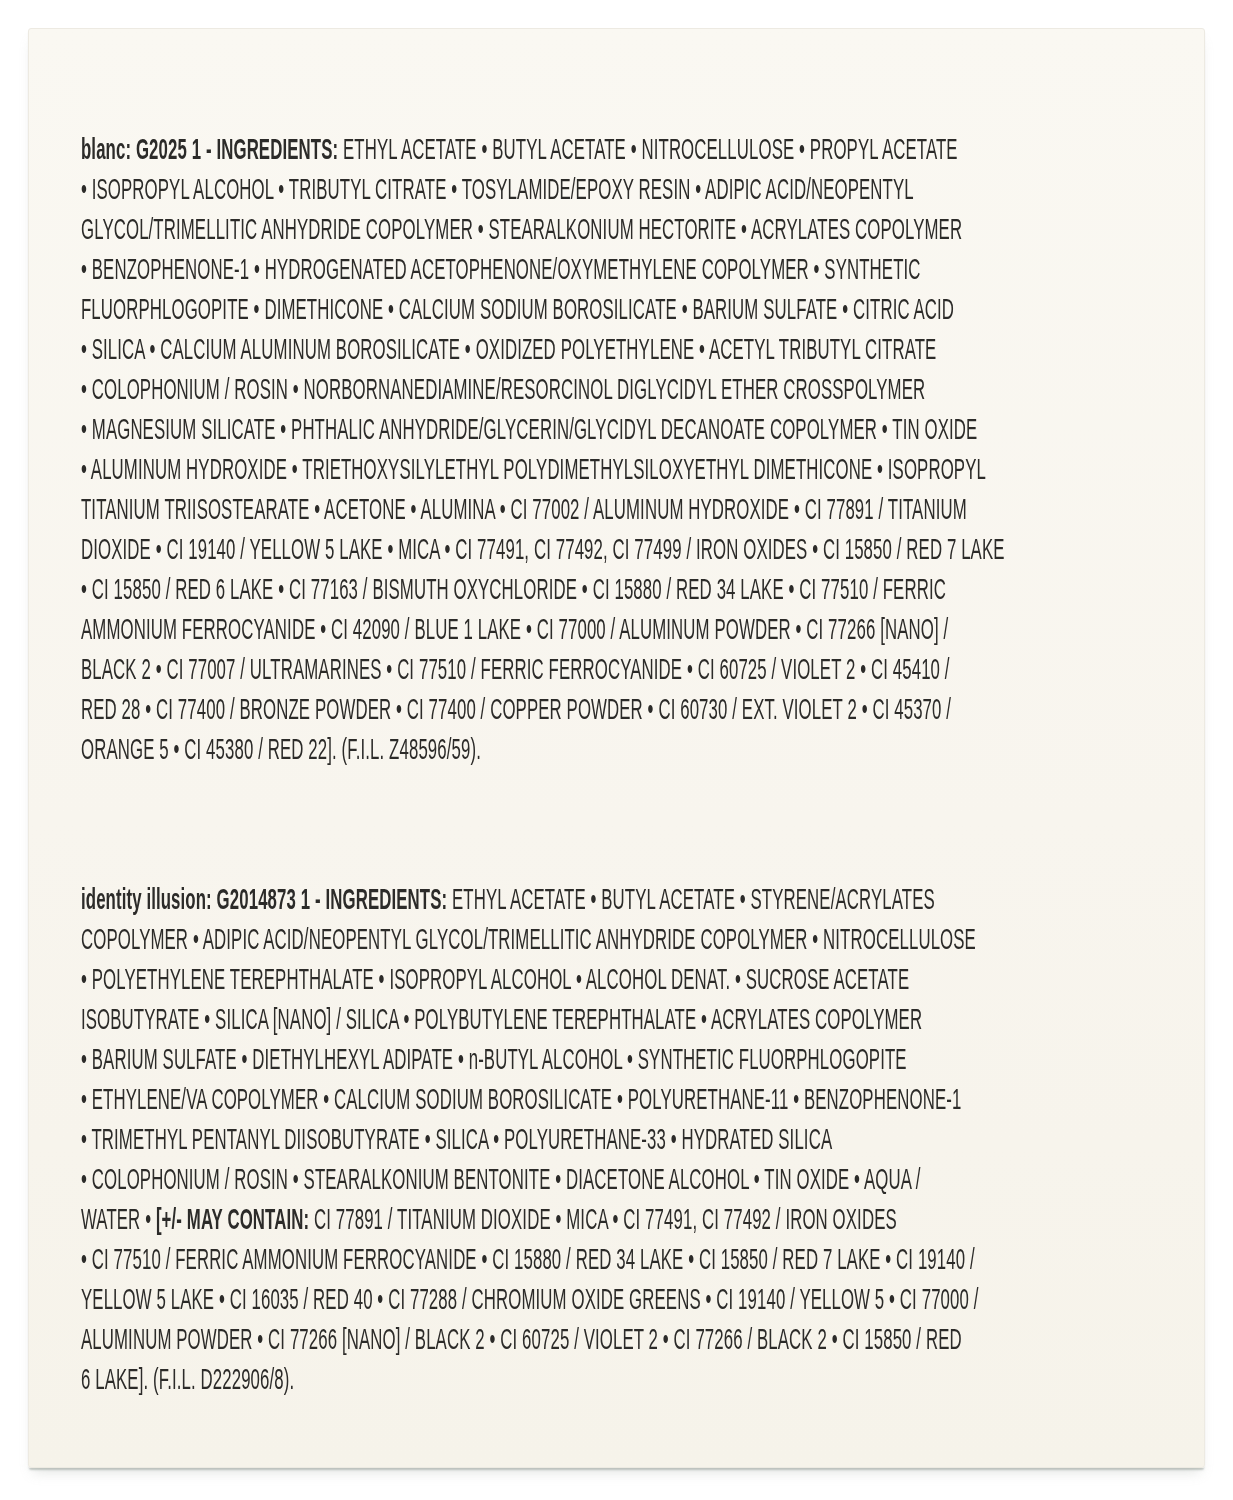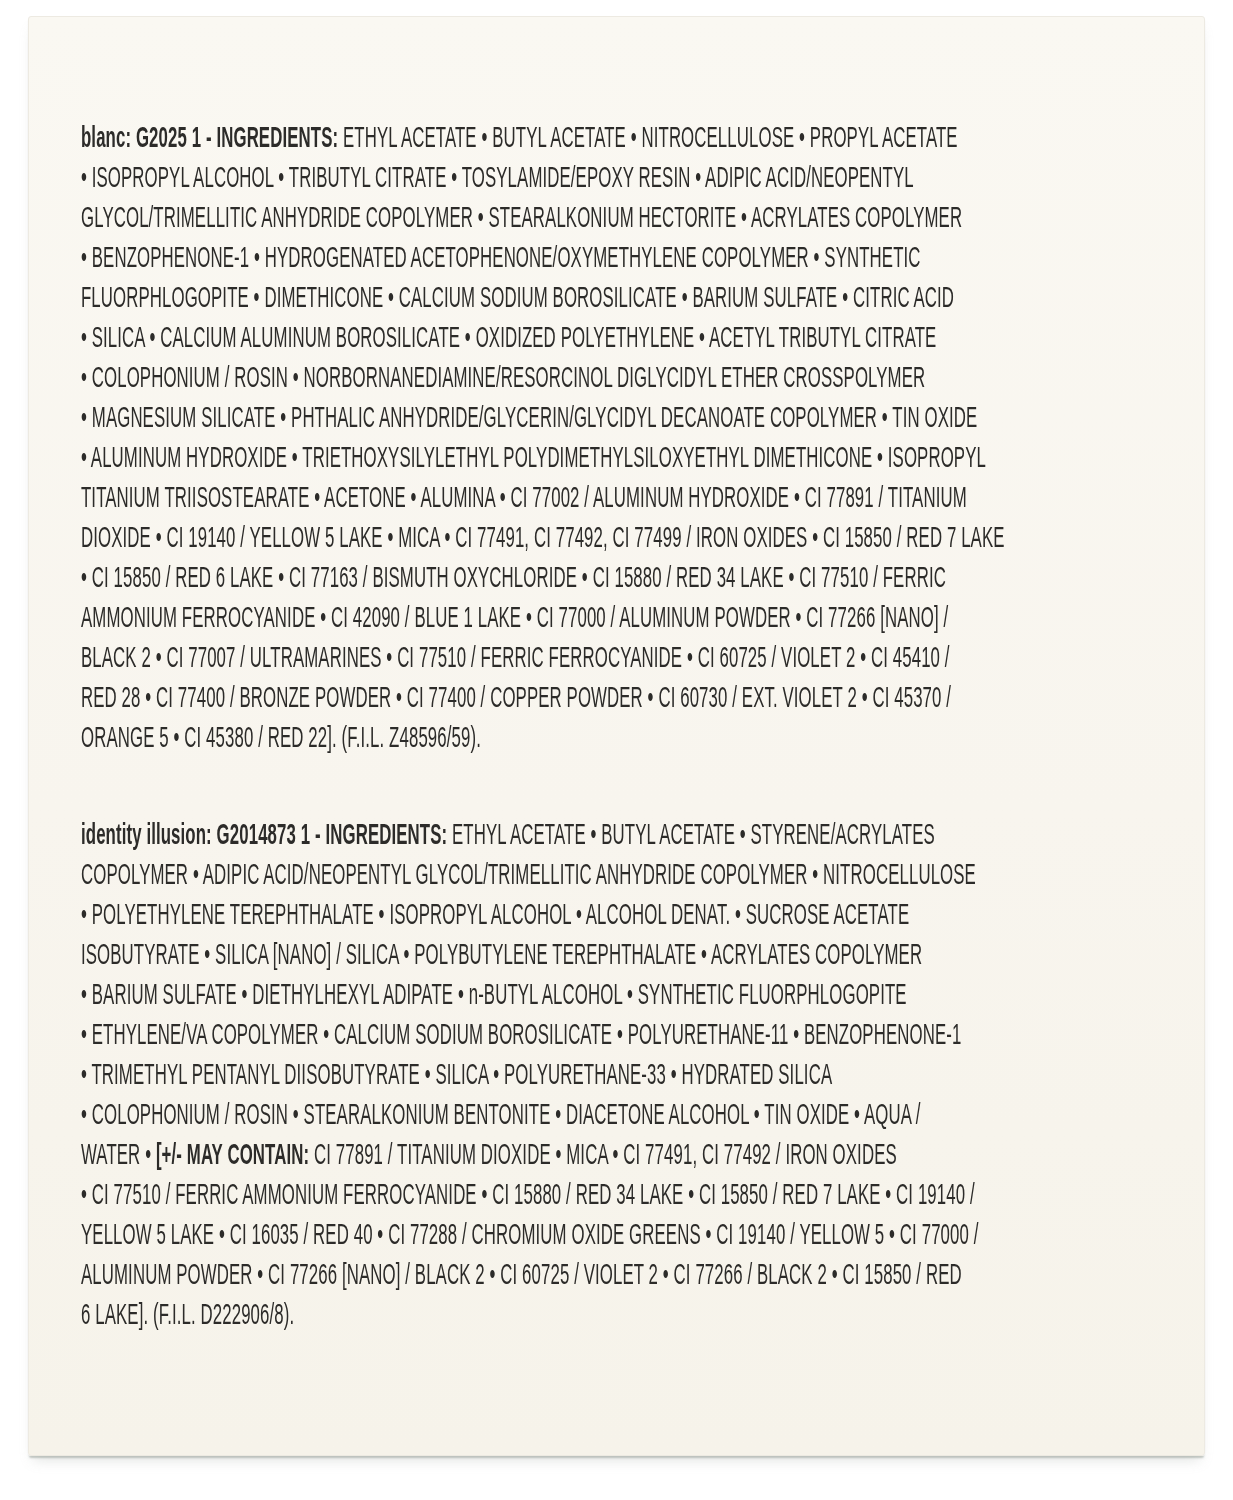--- a/index.html
+++ b/index.html
@@ -10,39 +10,39 @@
   body {
     position: relative;
     width: 1233px;
     height: 1500px;
     font-family: "Liberation Sans", sans-serif;
     overflow: hidden;
   }
   .card {
     position: absolute;
     left: 28px;
-    top: 16px;
+    top: 28px;
     width: 1177px;
     height: 1440px;
     background: linear-gradient(180deg, #faf8f2 0%, #f8f5ee 55%, #f6f3ea 100%);
     border: 1px solid #edeae2;
     border-radius: 3px;
     box-shadow: 0 3px 2px -1px rgba(150,158,152,0.55),
                 0 9px 12px -5px rgba(160,166,160,0.30);
     box-sizing: border-box;
   }
   .content {
     padding: 100px 30px 0 52px;
   }
   .para {
     margin: 0;
     padding: 0;
   }
   .para + .para {
-    margin-top: 57px;
+    margin-top: 110px;
   }
   .line {
     height: 40px;
     line-height: 40px;
     font-size: 30px;
     color: #2c2b29;
     white-space: nowrap;
     letter-spacing: 0.2px;
     transform: scaleX(0.56);
     transform-origin: 0 50%;

